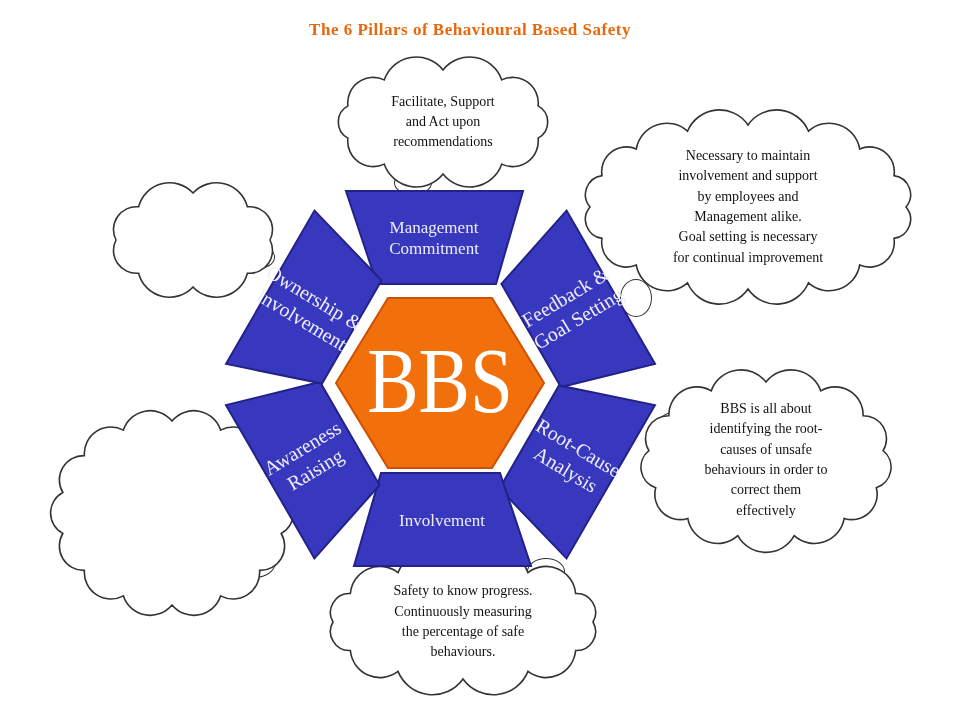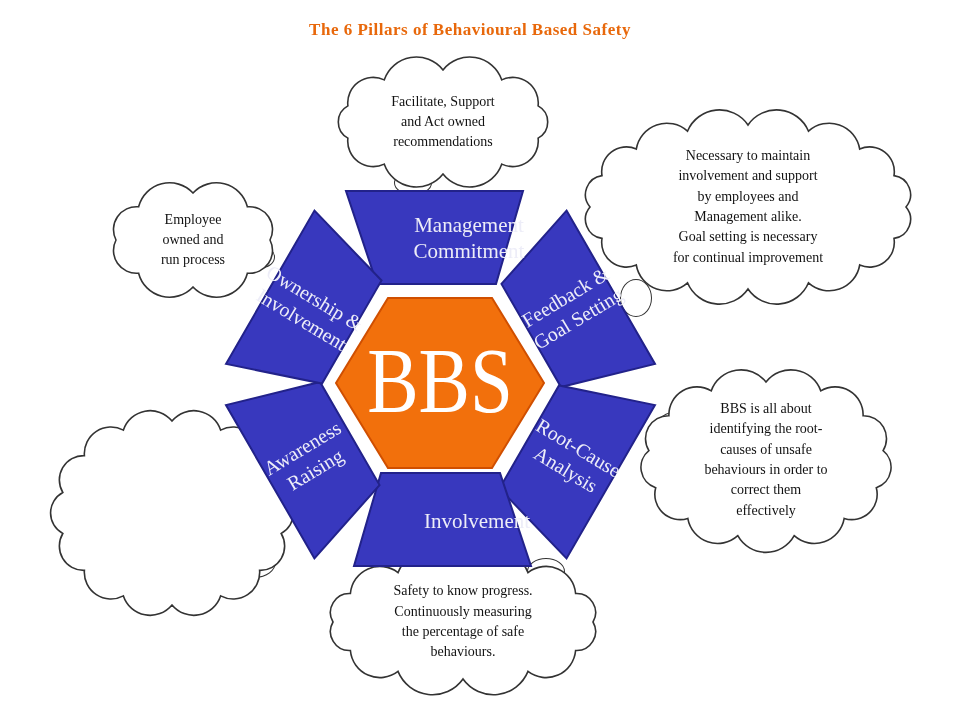--- a/index.html
+++ b/index.html
@@ -15,21 +15,21 @@
   
   .pillar{
     position:absolute;width:181px;height:97px;margin-left:-90.5px;margin-top:-48.5px;z-index:3;
   }
   .pillar svg{display:block;}
   .pillar polygon{fill:var(--pillar-blue,#3838be);stroke:#22228a;stroke-width:2;}
   .plabel{
     position:absolute;z-index:4;transform:translate(-50%,-50%) rotate(var(--r,0deg));
     color:#ededf8;font-size:20px;line-height:1.25;text-align:center;white-space:pre-line;
   }
-  .plabel.big{font-size:21px;margin-left:35px;}
+  .plabel.big{font-size:17px;}
   
   .hex{position:absolute;left:440px;top:383px;width:216px;height:178px;margin:-89px 0 0 -108px;z-index:2;}
   .hex polygon{fill:var(--hexagon-orange,#f2700c);stroke:#d04f00;stroke-width:2;}
   .hex-label{
     position:absolute;left:440px;top:384px;z-index:3;color:#fff;
     font-size:94px;line-height:1;transform:translate(-50%,-54%) scaleX(.82);
     white-space:nowrap;
   }
   
   .cloud{position:absolute;z-index:2;display:flex;align-items:center;justify-content:center;}
@@ -53,43 +53,40 @@
   <div class="tail" style="left:620px;top:279px;width:30px;height:36px;"></div>
   <div class="tail" style="left:654px;top:412px;width:36px;height:44px;"></div>
   <div class="tail" style="left:527px;top:558px;width:36px;height:25px;"></div>
   <div class="tail" style="left:234px;top:546px;width:40px;height:30px;"></div>
 
   <div class="cloud" style="left:343px;top:70px;width:200px;height:104px;">
       <svg width="236" height="140" style="position:absolute;left:-18px;top:-18px;z-index:0;">
         <path d="M118.0,18.0 A34.0,34.0 0 0 1 176.8,27.9 A25.5,25.5 0 0 1 213.1,53.9 A18.3,18.3 0 0 1 213.1,86.1 A25.5,25.5 0 0 1 176.8,112.1 A34.0,34.0 0 0 1 118.0,122.0 A34.0,34.0 0 0 1 59.2,112.1 A25.5,25.5 0 0 1 22.9,86.1 A18.3,18.3 0 0 1 22.9,53.9 A25.5,25.5 0 0 1 59.2,27.9 A34.0,34.0 0 0 1 118.0,18.0 Z" fill="#fff" stroke="#333" stroke-width="1.6"></path>
       </svg>
     <div class="cloud-text" style="width:180px;">Facilitate, Support
-and Act owned
+and Act upon
 recommendations</div>
   </div>
 
   <div class="cloud" style="left:590px;top:125px;width:316px;height:164px;">
       <svg width="352" height="200" style="position:absolute;left:-18px;top:-18px;z-index:0;">
         <path d="M176.0,18.0 A34.6,34.6 0 0 1 236.5,24.2 A30.9,30.9 0 0 1 287.7,42.0 A24.7,24.7 0 0 1 322.0,68.6 A19.2,19.2 0 0 1 334.0,100.0 A19.2,19.2 0 0 1 322.0,131.4 A24.7,24.7 0 0 1 287.7,158.0 A30.9,30.9 0 0 1 236.5,175.8 A34.6,34.6 0 0 1 176.0,182.0 A34.6,34.6 0 0 1 115.5,175.8 A30.9,30.9 0 0 1 64.3,158.0 A24.7,24.7 0 0 1 30.0,131.4 A19.2,19.2 0 0 1 18.0,100.0 A19.2,19.2 0 0 1 30.0,68.6 A24.7,24.7 0 0 1 64.3,42.0 A30.9,30.9 0 0 1 115.5,24.2 A34.6,34.6 0 0 1 176.0,18.0 Z" fill="#fff" stroke="#333" stroke-width="1.6"></path>
       </svg>
     <div class="cloud-text" style="width:260px;">Necessary to maintain
 involvement and support
 by employees and
 Management alike.
 Goal setting is necessary
 for continual improvement</div>
   </div>
 
   <div class="cloud" style="left:116px;top:193px;width:154px;height:94px;">
       <svg width="190" height="130" style="position:absolute;left:-18px;top:-18px;z-index:0;">
         <path d="M95.0,18.0 A32.0,32.0 0 0 1 149.4,31.8 A22.9,22.9 0 0 1 172.0,65.0 A22.9,22.9 0 0 1 149.4,98.2 A32.0,32.0 0 0 1 95.0,112.0 A32.0,32.0 0 0 1 40.6,98.2 A22.9,22.9 0 0 1 18.0,65.0 A22.9,22.9 0 0 1 40.6,31.8 A32.0,32.0 0 0 1 95.0,18.0 Z" fill="#fff" stroke="#333" stroke-width="1.6"></path>
       </svg>
-    <div class="cloud-text" style="width:130px;">Employee
-owned and
-run process</div>
   </div>
 
   <div class="cloud" style="left:60px;top:421px;width:224px;height:184px;">
       <svg width="260" height="220" style="position:absolute;left:-18px;top:-18px;z-index:0;">
         <path d="M130.0,18.0 A28.2,28.2 0 0 1 178.6,27.1 A26.6,26.6 0 0 1 217.6,52.6 A24.4,24.4 0 0 1 239.2,89.5 A23.3,23.3 0 0 1 239.2,130.5 A24.4,24.4 0 0 1 217.6,167.4 A26.6,26.6 0 0 1 178.6,192.9 A28.2,28.2 0 0 1 130.0,202.0 A28.2,28.2 0 0 1 81.4,192.9 A26.6,26.6 0 0 1 42.4,167.4 A24.4,24.4 0 0 1 20.8,130.5 A23.3,23.3 0 0 1 20.8,89.5 A24.4,24.4 0 0 1 42.4,52.6 A26.6,26.6 0 0 1 81.4,27.1 A28.2,28.2 0 0 1 130.0,18.0 Z" fill="#fff" stroke="#333" stroke-width="1.6"></path>
       </svg>
   </div>
 
   <div class="cloud" style="left:648px;top:382px;width:236px;height:156px;">
       <svg width="272" height="192" style="position:absolute;left:-18px;top:-18px;z-index:0;">

